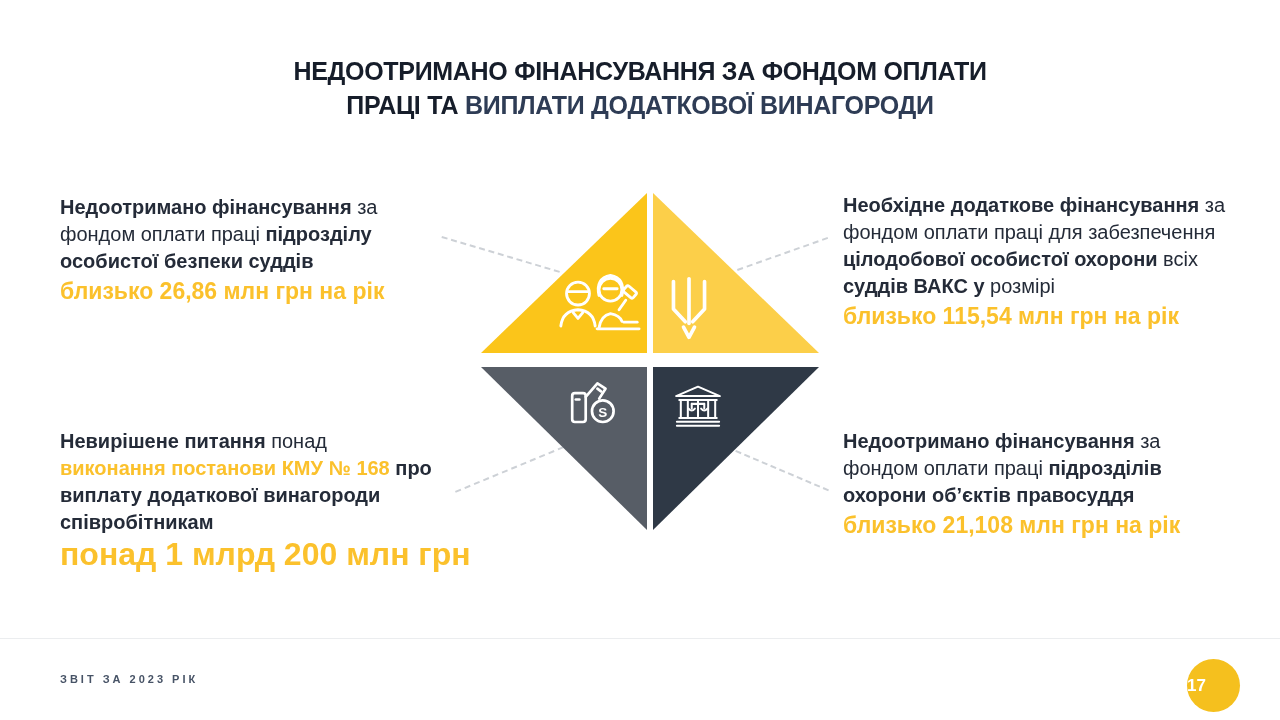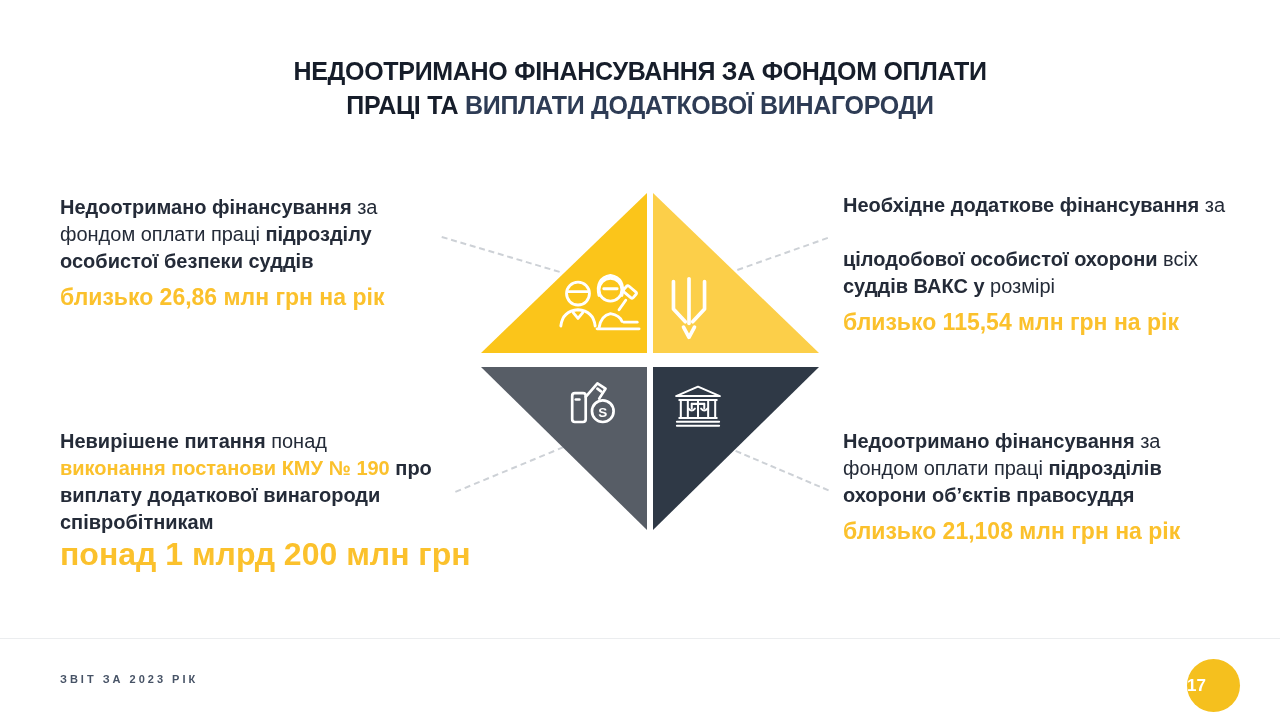--- a/index.html
+++ b/index.html
@@ -9,21 +9,21 @@
   
   .title{position:absolute;top:54px;left:0;width:100%;text-align:center;
          font-weight:bold;font-size:25px;line-height:34px;letter-spacing:-0.3px;
          color:var(--title_dark,#161D2A);}
   .title .accent{color:var(--title_accent,#2E3C55);}
 
   
   .tb{position:absolute;font-size:20px;line-height:27px;color:var(--dark_text,#242B38);white-space:nowrap;}
   .tb .b{font-weight:bold;}
   .tb .yb{font-weight:bold;color:var(--yellow_text,#FBC12C);}
-  .tb .value{font-weight:bold;font-size:23px;line-height:28px;margin-top:8px;
+  .tb .value{font-weight:bold;font-size:23px;line-height:28px;margin-top:2px;
              color:var(--yellow_text,#FBC12C);}
   .tb .value.big{font-size:32px;margin-top:4px;}
   #blk-tl{left:60px;top:194px;}
   #blk-tr{left:843px;top:192px;}
   #blk-bl{left:60px;top:428px;}
   #blk-br{left:843px;top:428px;}
 
   
   .diamond{position:absolute;left:481px;top:192px;width:338px;height:338px;}
   .tri{position:absolute;left:0;top:0;width:338px;height:338px;}
@@ -62,29 +62,29 @@
 
   <div class="tb" id="blk-tl">
     <span class="b">Недоотримано фінансування</span><span> за</span><br>
     <span>фондом оплати праці </span><span class="b">підрозділу</span><br>
     <span class="b">особистої безпеки суддів</span>
     <div class="value">близько 26,86 млн грн на рік</div>
   </div>
 
   <div class="tb" id="blk-tr">
     <span class="b">Необхідне додаткове фінансування</span><span> за</span><br>
-    <br>
+    <span>фондом оплати праці для забезпечення</span><br>
     <span class="b">цілодобової особистої охорони</span><span> всіх</span><br>
     <span class="b">суддів ВАКС у</span><span> розмірі</span>
     <div class="value">близько 115,54 млн грн на рік</div>
   </div>
 
   <div class="tb" id="blk-bl">
     <span class="b">Невирішене питання</span><span> понад</span><br>
-    <span class="yb">виконання постанови КМУ № 190</span><span class="b"> про</span><br>
+    <span class="yb">виконання постанови КМУ № 168</span><span class="b"> про</span><br>
     <span class="b">виплату додаткової винагороди</span><br>
     <span class="b">співробітникам</span>
     <div class="value big">понад 1 млрд 200 млн грн</div>
   </div>
 
   <div class="tb" id="blk-br">
     <span class="b">Недоотримано фінансування</span><span> за</span><br>
     <span>фондом оплати праці </span><span class="b">підрозділів</span><br>
     <span class="b">охорони об’єктів правосуддя</span>
     <div class="value">близько 21,108 млн грн на рік</div>

